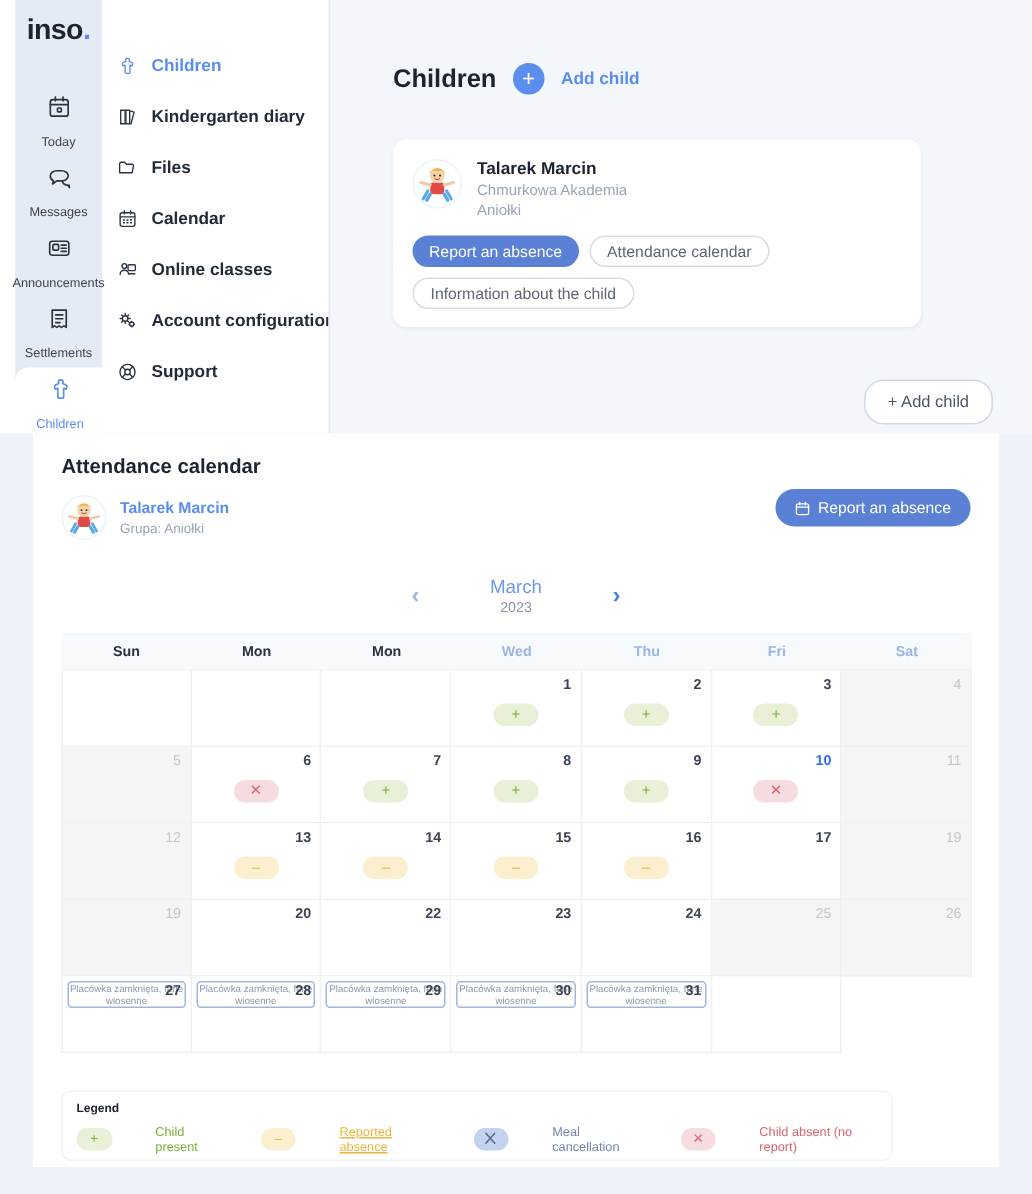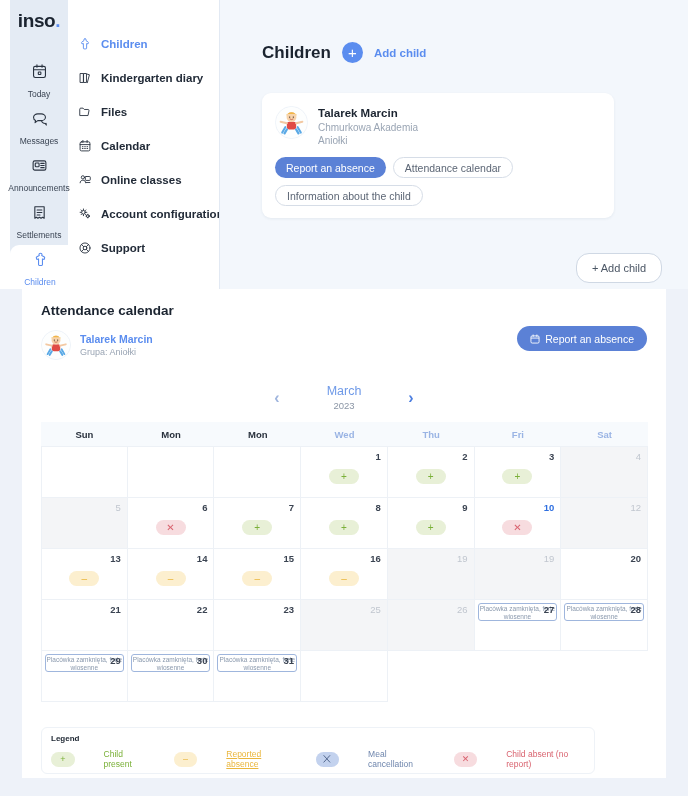--- a/index.html
+++ b/index.html
@@ -410,55 +410,61 @@
             </div>
             <div class="cell">
               <div class="dnum">9</div>
               <div class="pill present">+</div>
             </div>
             <div class="cell">
               <div class="dnum today">10</div>
               <div class="pill absent-norep">✕</div>
             </div>
             <div class="cell dim">
+              <div class="dnum">11</div>
+            </div>
+            <div class="cell dim">
               <div class="dnum">12</div>
             </div>
             <div class="cell">
               <div class="dnum">13</div>
               <div class="pill absent-rep">–</div>
             </div>
             <div class="cell">
               <div class="dnum">14</div>
               <div class="pill absent-rep">–</div>
             </div>
             <div class="cell">
               <div class="dnum">15</div>
               <div class="pill absent-rep">–</div>
             </div>
             <div class="cell">
               <div class="dnum">16</div>
               <div class="pill absent-rep">–</div>
             </div>
+            <div class="cell">
+              <div class="dnum">17</div>
+            </div>
             <div class="cell dim">
               <div class="dnum">19</div>
             </div>
             <div class="cell dim">
               <div class="dnum">19</div>
             </div>
             <div class="cell">
               <div class="dnum">20</div>
             </div>
             <div class="cell">
-              <div class="dnum">21</div>
-            </div>
-            <div class="cell">
               <div class="dnum">22</div>
             </div>
             <div class="cell">
               <div class="dnum">23</div>
+            </div>
+            <div class="cell">
+              <div class="dnum">24</div>
             </div>
             <div class="cell dim">
               <div class="dnum">25</div>
             </div>
             <div class="cell dim">
               <div class="dnum">26</div>
             </div>
             <div class="cell">
               <div class="evt">Placówka zamknięta, ferie wiosenne</div>
               <div class="dnum">27</div>

